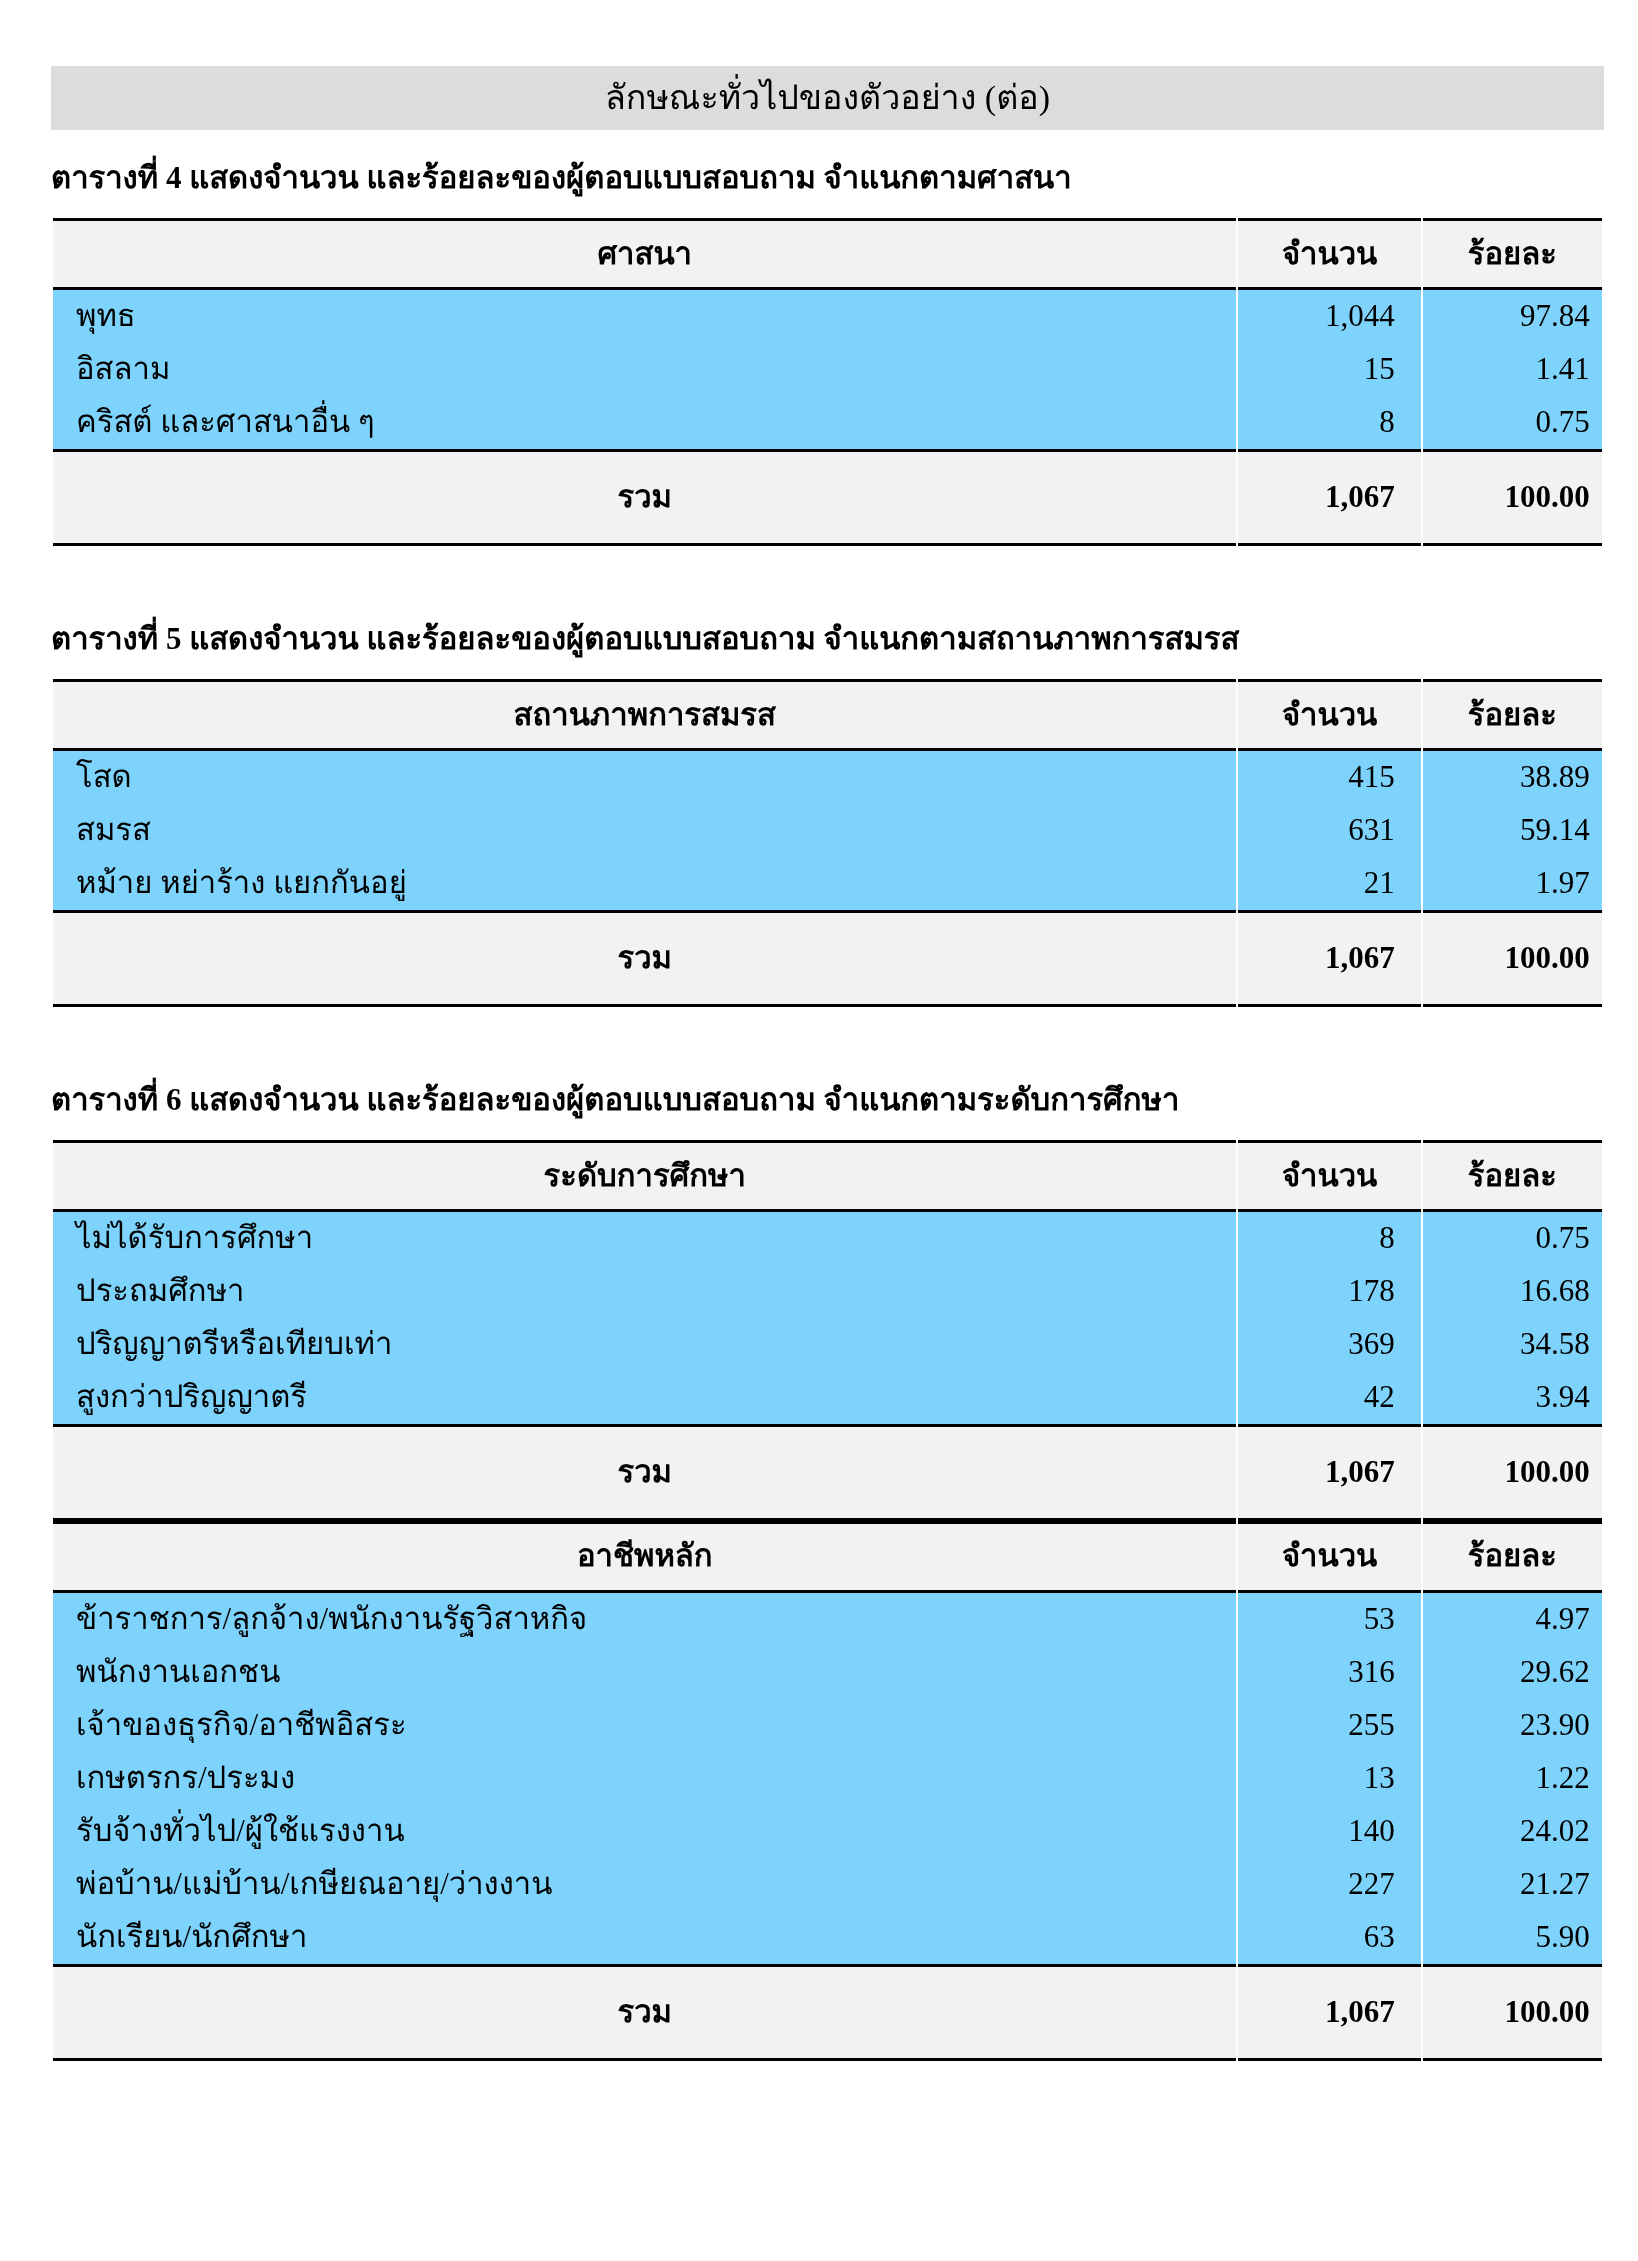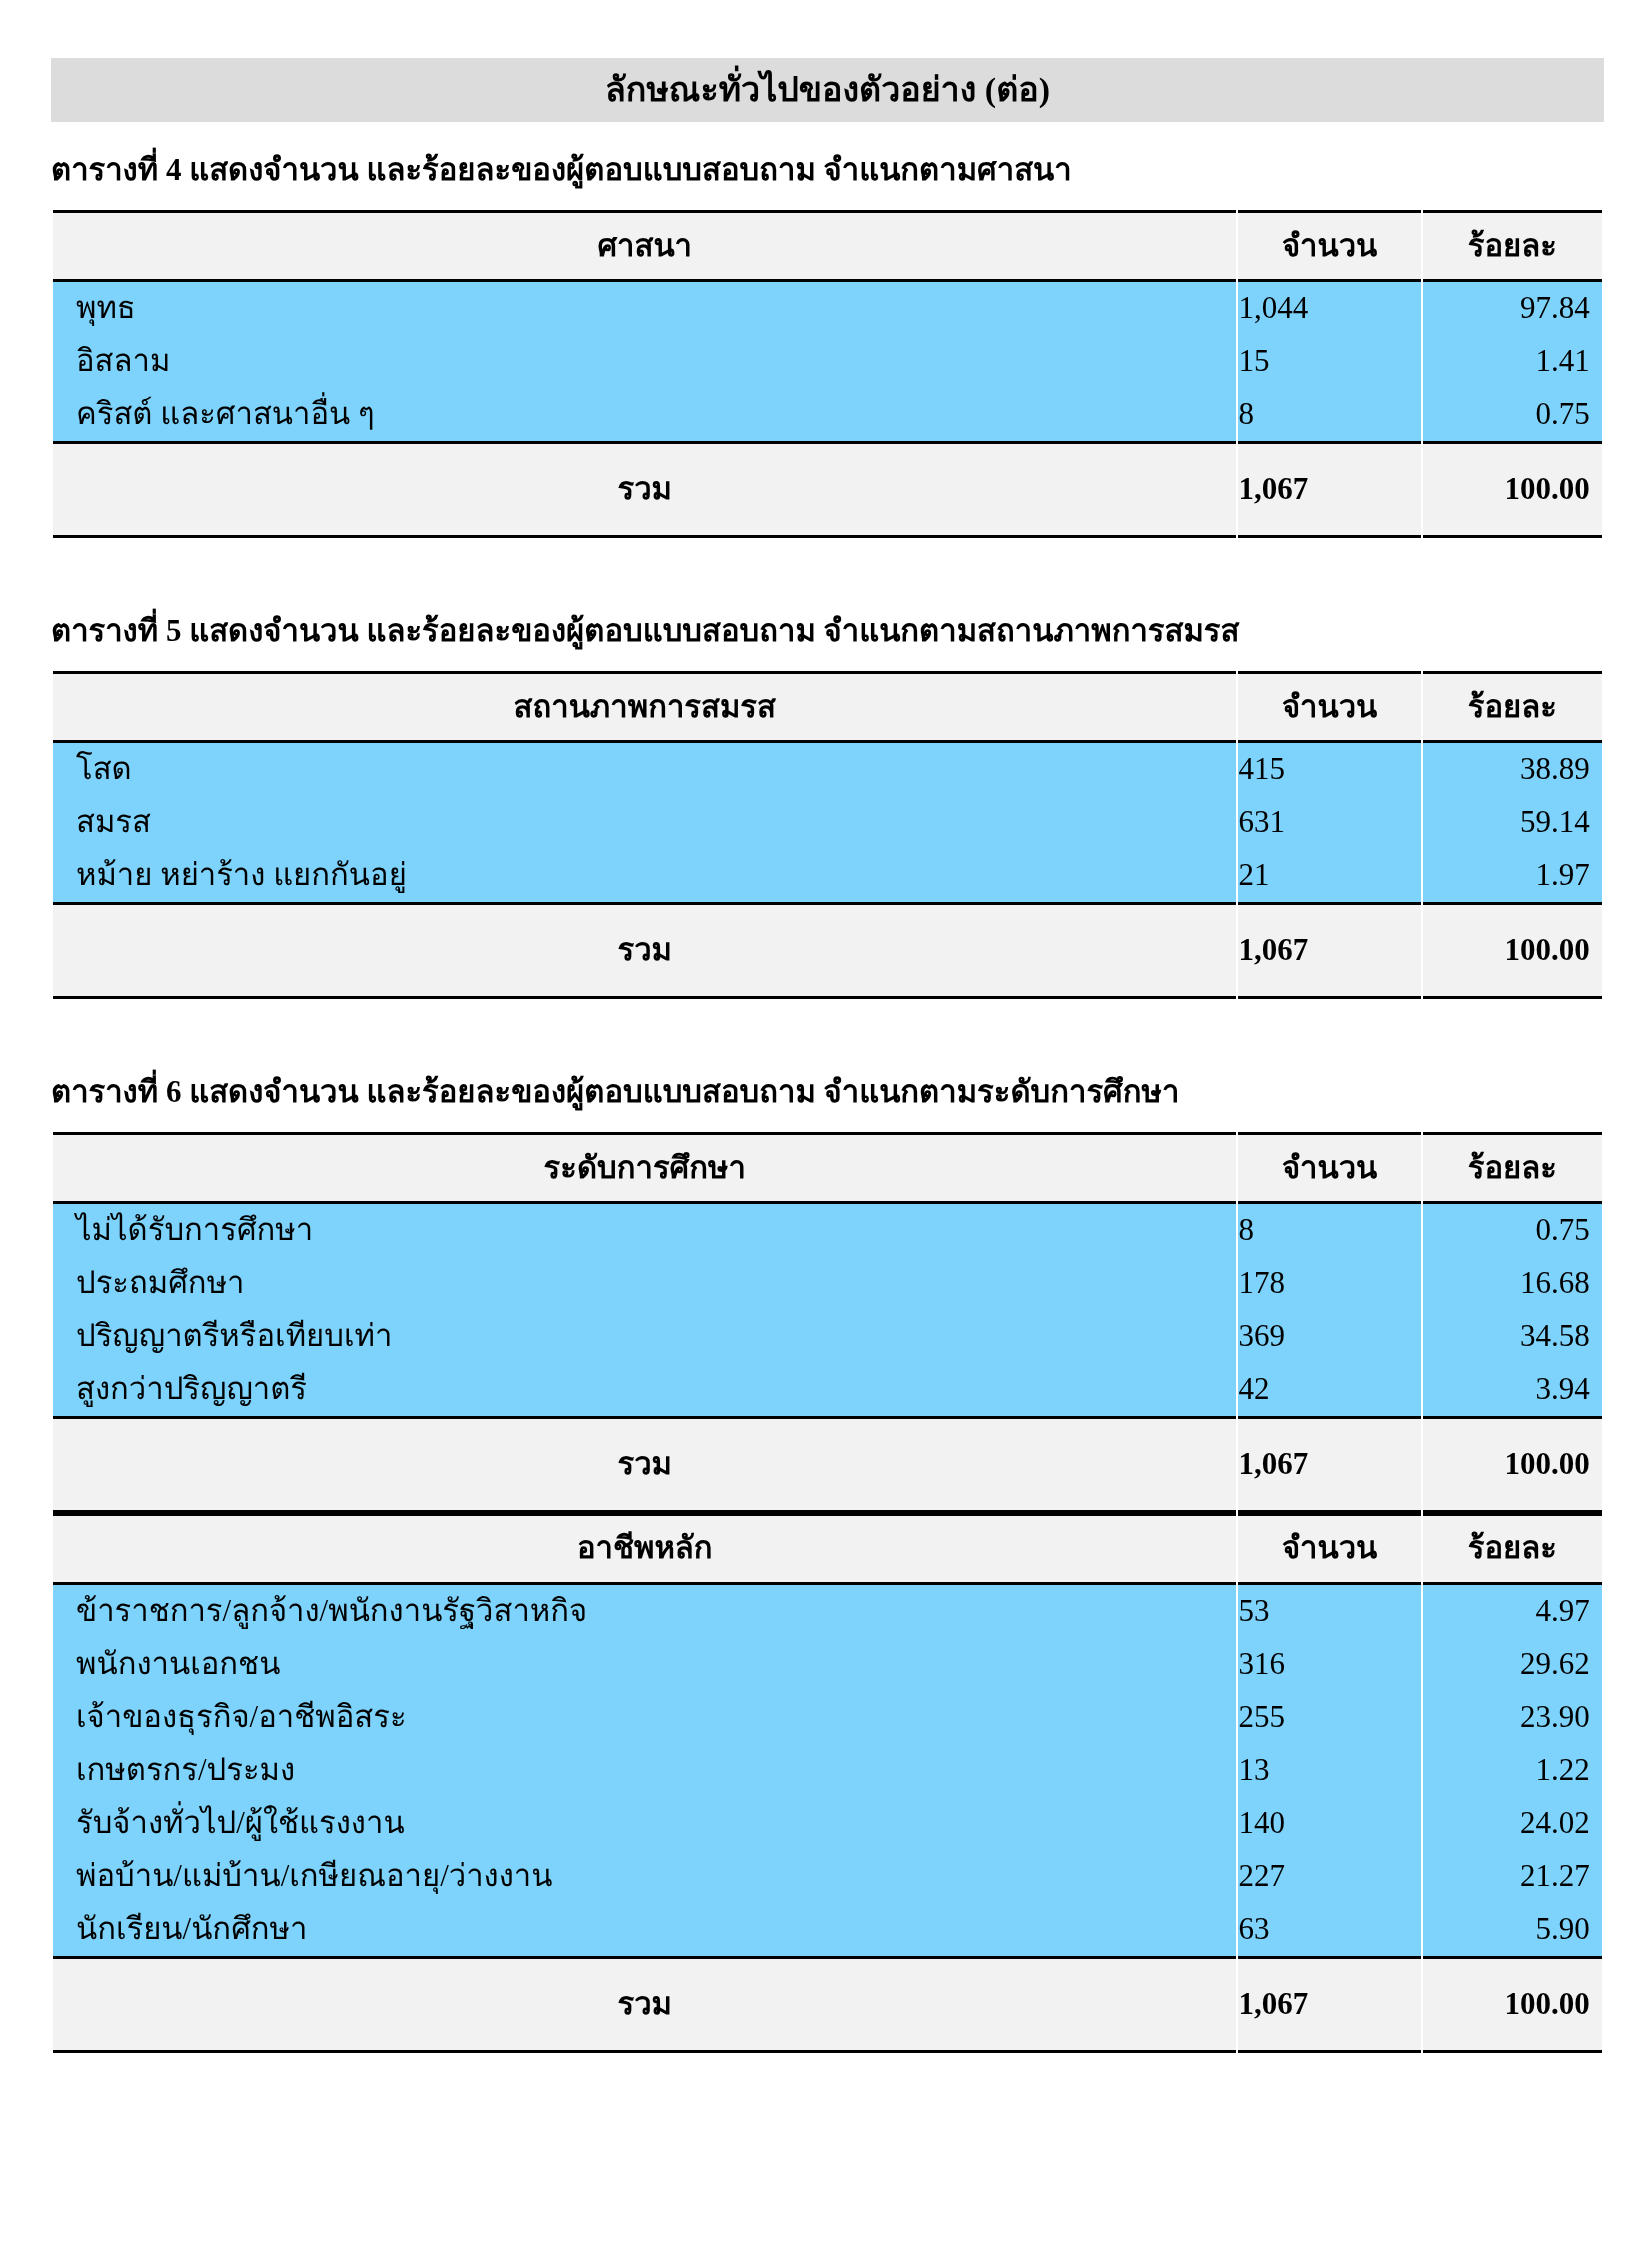--- a/index.html
+++ b/index.html
@@ -20,22 +20,23 @@
     background: #ffffff;
     overflow: hidden;
   }
   .banner {
     height: 64px;
     background: var(--banner-bg, #dcdcdc);
     display: flex;
     align-items: center;
     justify-content: center;
     font-size: 34px;
-    font-weight: bold;
+    font-weight: normal;
     line-height: 1.2;
+    margin-top: 8px;
   }
   .section .caption {
     font-size: 31px;
     font-weight: bold;
     line-height: 1.3;
     margin: 73px 0 20px 0;
   }
   .section:first-child .caption {
     margin-top: 28px;
   }
@@ -66,21 +67,21 @@
   }
   table.data-table tbody td {
     padding: 6.1px 0;
     background: #7dd3fc;
   }
   table.data-table tbody td.label {
     text-align: left;
     padding-left: 23px;
   }
   table.data-table td.count {
-    text-align: left;
+    text-align: right;
     padding-right: 26px;
   }
   table.data-table td.percent {
     text-align: right;
     padding-right: 12.3px;
   }
   table.data-table tfoot td {
     background: var(--band-bg, #f2f2f2);
     border-top: 3.1px solid var(--rule-color, #000000);
     border-bottom: 3.8px solid var(--rule-color, #000000);

